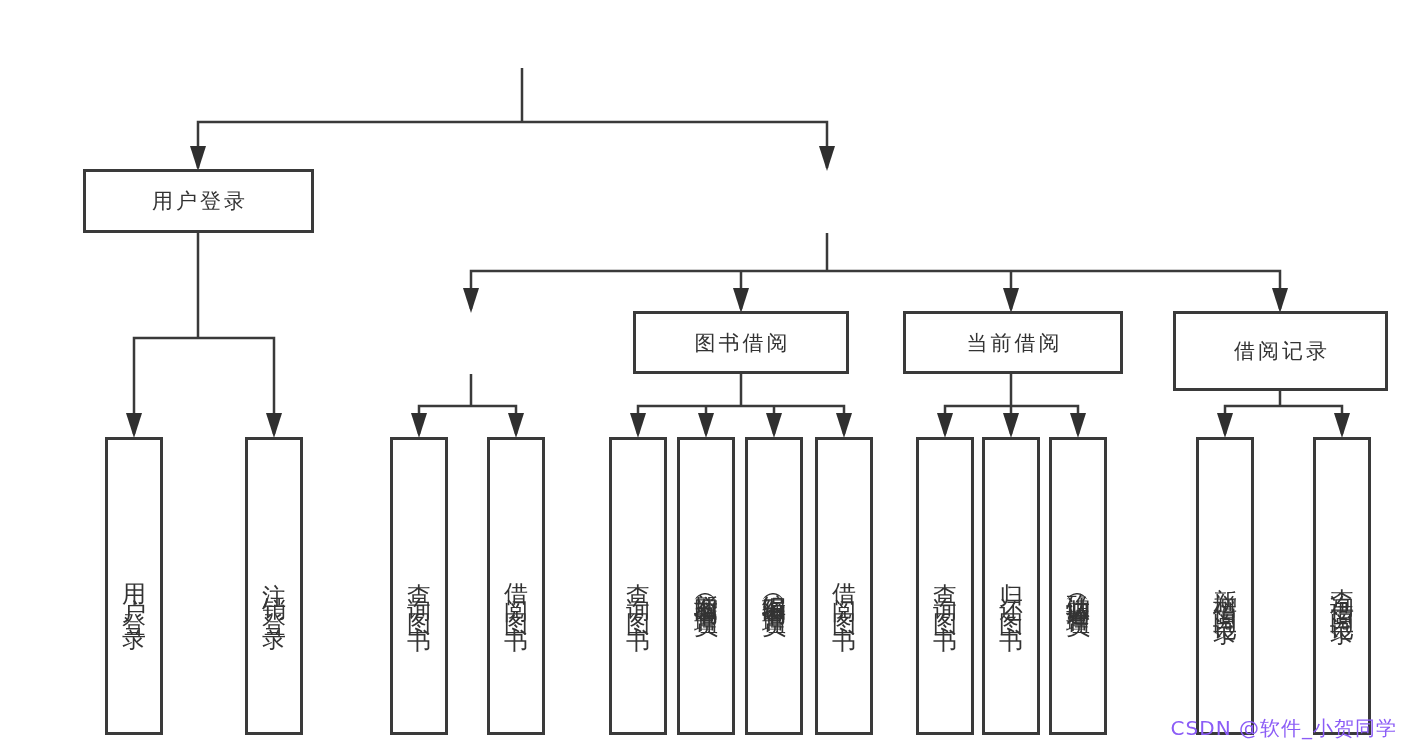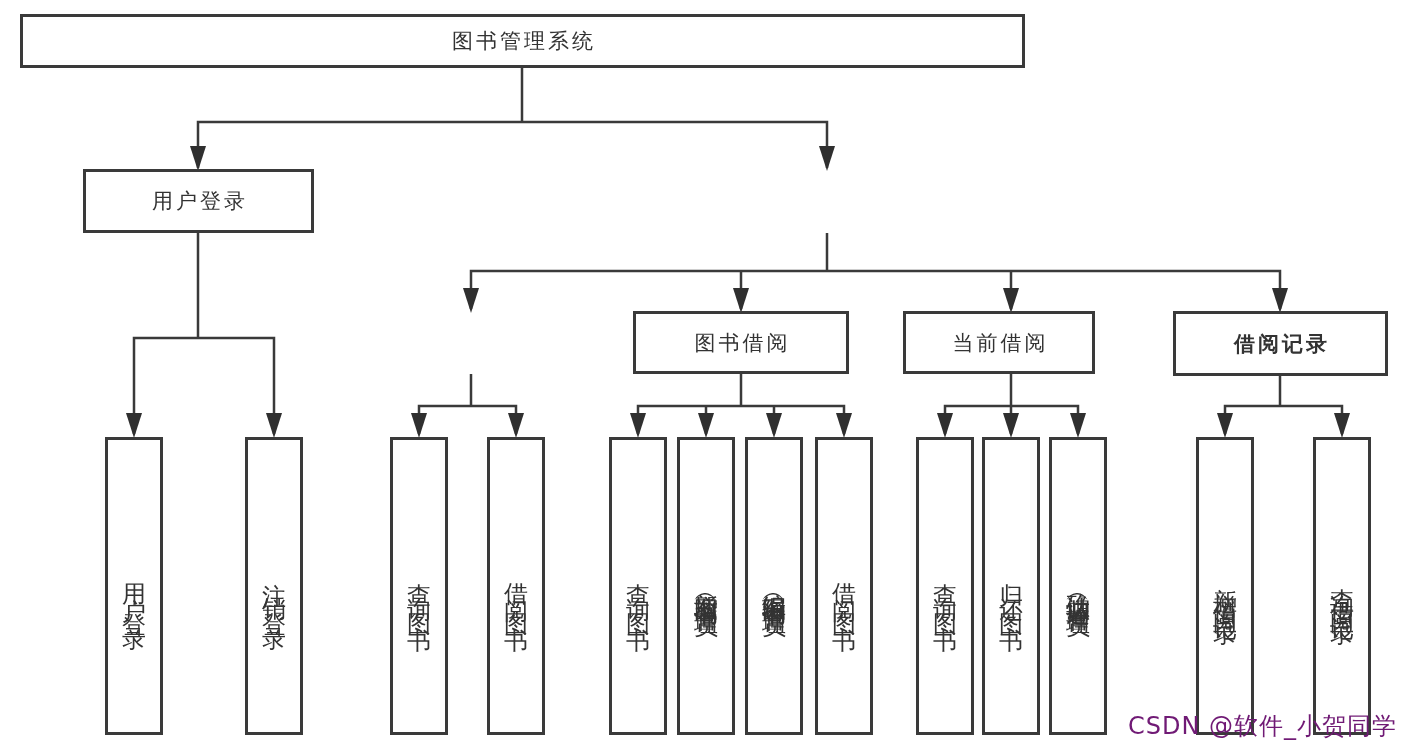--- a/index.html
+++ b/index.html
@@ -33,35 +33,35 @@
     font-size: 24px;
     line-height: 1;
     color: #333333;
     white-space: nowrap;
   }
   .root  { left: 20px;  top: 14px;  width: 1005px; height: 54px; }
   .l2a   { left: 83px;  top: 169px; width: 231px;  height: 64px; }
   .l2b   { left: 711px; top: 169px; width: 232px;  height: 64px; }
   .l3a   { left: 363px; top: 311px; width: 216px;  height: 63px; }
   .l3b   { left: 633px; top: 311px; width: 216px;  height: 63px; font-family: Liberation Serif, serif; }
-  .l3c   { left: 903px; top: 311px; width: 192px;  height: 63px; }
-  .l3d   { left: 1173px;top: 311px; width: 215px;  height: 65px; font-weight: bold; }
+  .l3c   { left: 903px; top: 311px; width: 220px;  height: 63px; }
+  .l3d   { left: 1173px;top: 311px; width: 215px;  height: 80px; }
   .leaf  { top: 437px; width: 58px; height: 298px; border-width: 3px; }
   .x105  { left: 105px; }  .x245  { left: 245px; }
   .x390  { left: 390px; }  .x487  { left: 487px; }
   .x609  { left: 609px; }  .x677  { left: 677px; }
   .x745  { left: 745px; }  .x815  { left: 815px; }
   .x916  { left: 916px; }  .x982  { left: 982px; }
   .x1049 { left: 1049px; } .x1196 { left: 1196px; }
   .x1313 { left: 1313px; }
   #watermark {
     position: absolute;
     right: 8px; bottom: 5px;
-    font-size: 24px;
-    color: #701a75;
+    font-size: 20px;
+    color: #8b5cf6;
     letter-spacing: 1px;
     z-index: 5;
     white-space: nowrap;
   }
 </style>
 </head>
 <body>
 
 <div id="canvas">
 
@@ -98,23 +98,20 @@
       <polygon points="766,413 782,413 774,438"></polygon>
       <polygon points="836,413 852,413 844,438"></polygon>
       <polygon points="937,413 953,413 945,438"></polygon>
       <polygon points="1003,413 1019,413 1011,438"></polygon>
       <polygon points="1070,413 1086,413 1078,438"></polygon>
       <polygon points="1217,413 1233,413 1225,438"></polygon>
       <polygon points="1334,413 1350,413 1342,438"></polygon>
     </g>
   </svg>
 
-  <div class="box root">
-    <span class="hlabel">图书管理系统</span>
-  </div>
 
   <div class="box l2a">
     <span class="hlabel">用户登录</span>
   </div>
 
   <div class="box l3b">
     <span class="hlabel">图书借阅</span>
   </div>
   <div class="box l3c">
     <span class="hlabel">当前借阅</span>

